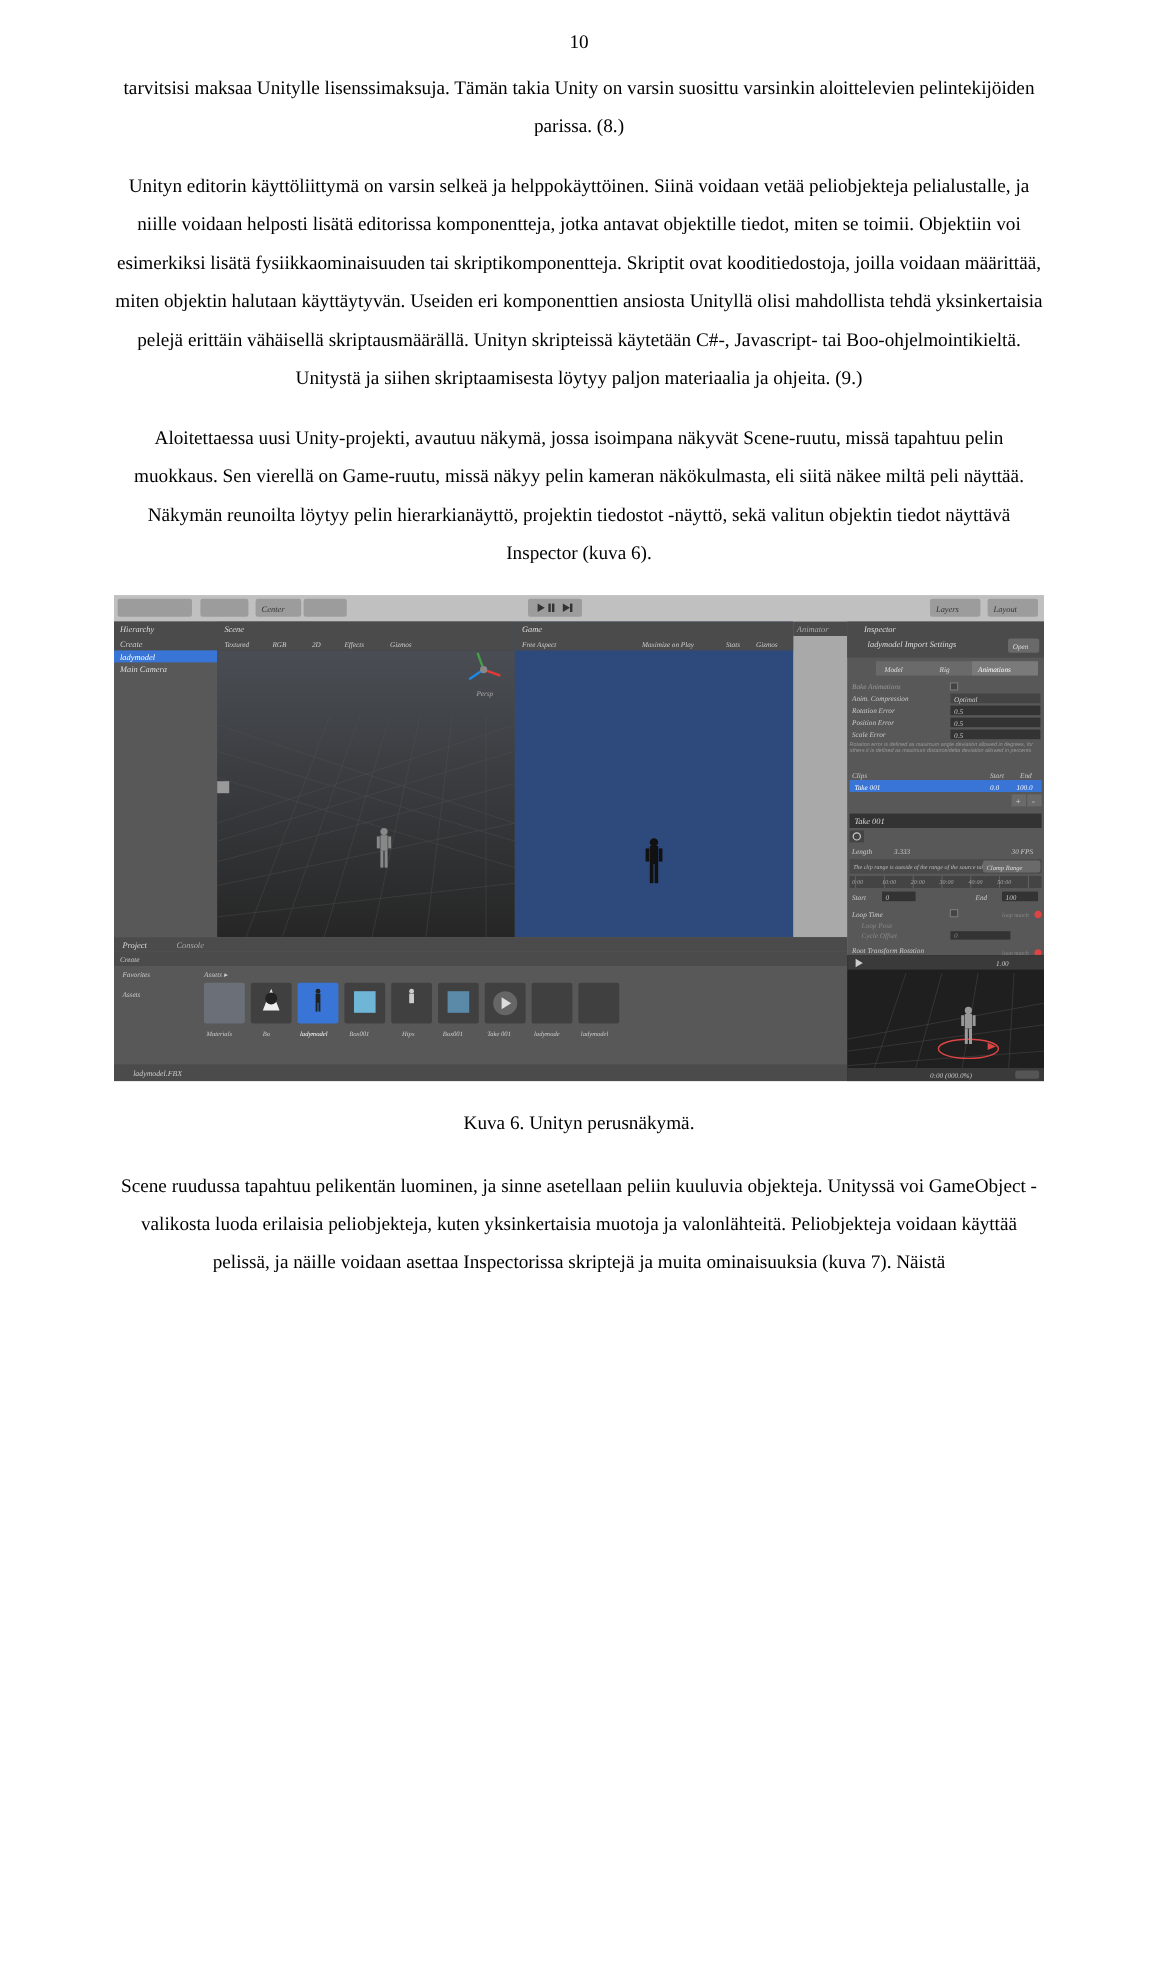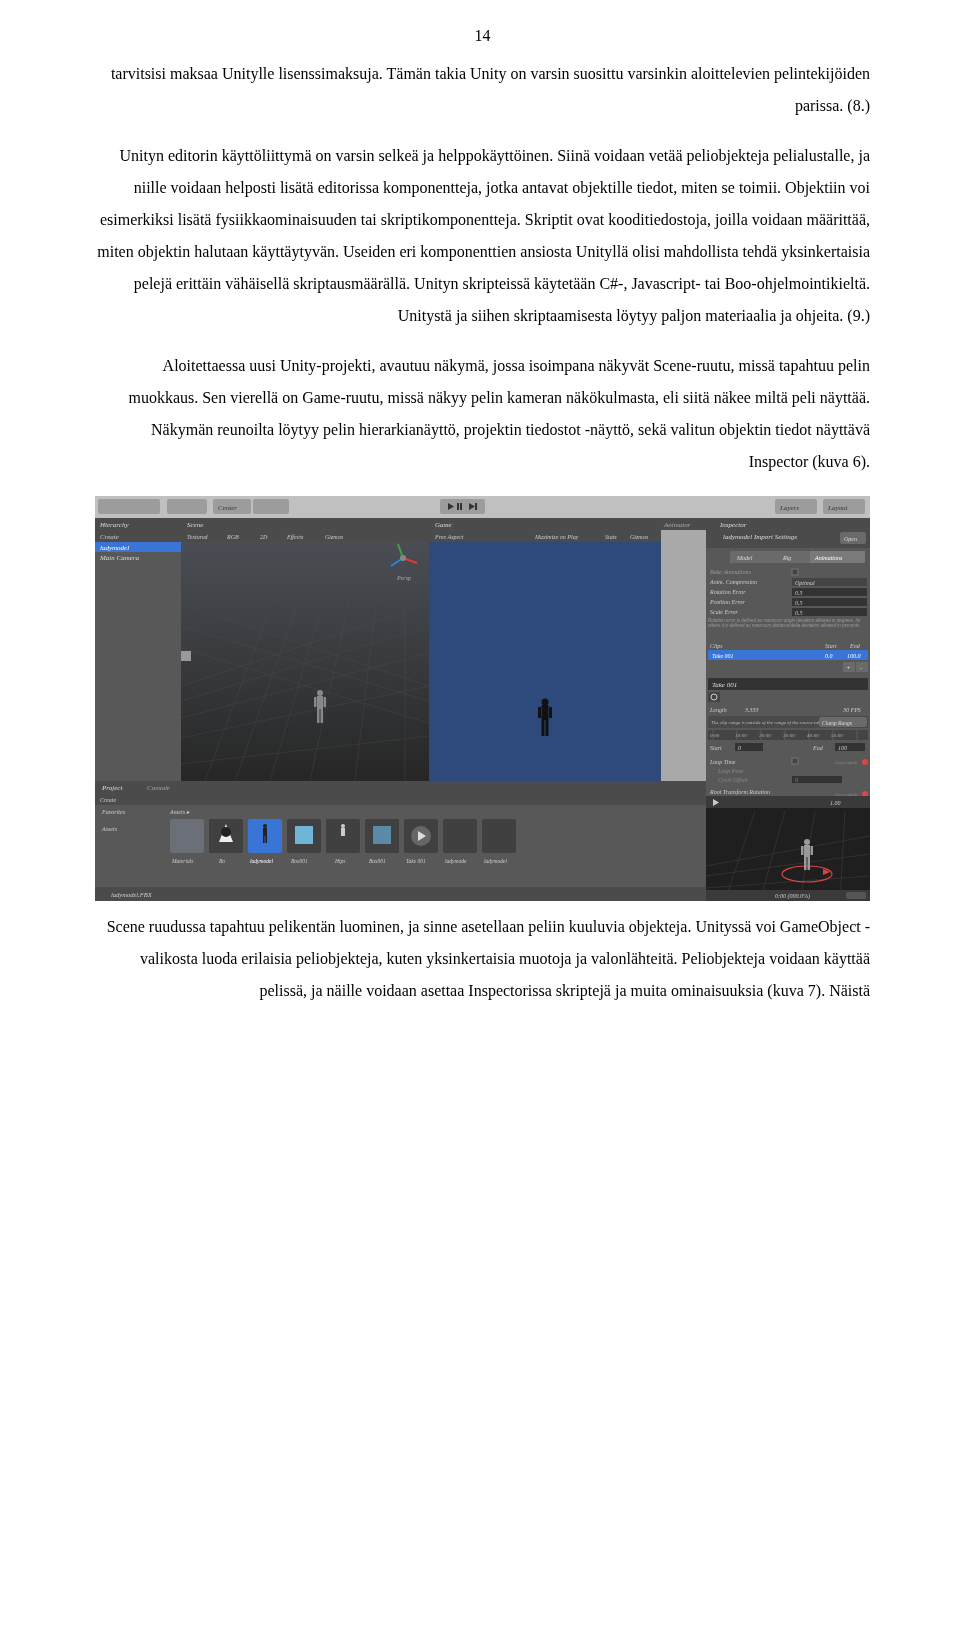--- a/index.html
+++ b/index.html
@@ -15,42 +15,42 @@
     .page {
       padding: 20px 90px 40px 95px;
     }
     .page-number {
       text-align: center;
       font-size: 16px;
       margin-bottom: 6px;
     }
     p {
       margin: 0 0 18px 0;
-      text-align: right;
+      text-align: center;
     }
     .caption {
       margin-top: 20px;
       margin-bottom: 20px;
     }
     .screenshot {
       width: 100%;
       margin: 10px 0;
       font-style: italic;
     }
     svg {
       display: block;
       width: 100%;
       height: auto;
     }
   </style>
 </head>
 <body>
 
 <div class="page">
-  <div class="page-number">14</div>
+  <div class="page-number">10</div>
 
   <p>tarvitsisi maksaa Unitylle lisenssimaksuja. Tämän takia Unity on varsin suosittu varsinkin aloittelevien pelintekijöiden parissa. (8.)</p>
 
   <p>Unityn editorin käyttöliittymä on varsin selkeä ja helppokäyttöinen. Siinä voidaan vetää peliobjekteja pelialustalle, ja niille voidaan helposti lisätä editorissa komponentteja, jotka antavat objektille tiedot, miten se toimii. Objektiin voi esimerkiksi lisätä fysiikkaominaisuuden tai skriptikomponentteja. Skriptit ovat kooditiedostoja, joilla voidaan määrittää, miten objektin halutaan käyttäytyvän. Useiden eri komponenttien ansiosta Unityllä olisi mahdollista tehdä yksinkertaisia pelejä erittäin vähäisellä skriptausmäärällä. Unityn skripteissä käytetään C#-, Javascript- tai Boo-ohjelmointikieltä. Unitystä ja siihen skriptaamisesta löytyy paljon materiaalia ja ohjeita. (9.)</p>
 
   <p>Aloitettaessa uusi Unity-projekti, avautuu näkymä, jossa isoimpana näkyvät Scene-ruutu, missä tapahtuu pelin muokkaus. Sen vierellä on Game-ruutu, missä näkyy pelin kameran näkökulmasta, eli siitä näkee miltä peli näyttää. Näkymän reunoilta löytyy pelin hierarkianäyttö, projektin tiedostot -näyttö, sekä valitun objektin tiedot näyttävä Inspector (kuva 6).</p>
 
   <div class="screenshot">
     <svg viewBox="0 0 775 405" xmlns="http://www.w3.org/2000/svg">
 
@@ -373,15 +373,16 @@
         <rect x="3.5" y="-12" width="2.5" height="9" fill="#999"></rect>
       </g>
       <polygon points="728,373 735,376 728,379" fill="#d44"></polygon>
 
       <rect x="611" y="394" width="164" height="11" fill="#3a3a3a"></rect>
       <text x="680" y="402" font-size="6" fill="#ccc">0:00 (000.0%)</text>
       <rect x="751" y="396" width="20" height="7" fill="#555" rx="2"></rect>
     </svg>
   </div>
 
+  <p class="caption">Kuva 6. Unityn perusnäkymä.</p>
 
   <p>Scene ruudussa tapahtuu pelikentän luominen, ja sinne asetellaan peliin kuuluvia objekteja. Unityssä voi GameObject -valikosta luoda erilaisia peliobjekteja, kuten yksinkertaisia muotoja ja valonlähteitä. Peliobjekteja voidaan käyttää pelissä, ja näille voidaan asettaa Inspectorissa skriptejä ja muita ominaisuuksia (kuva 7). Näistä</p>
 </div>
 
 </body></html>

